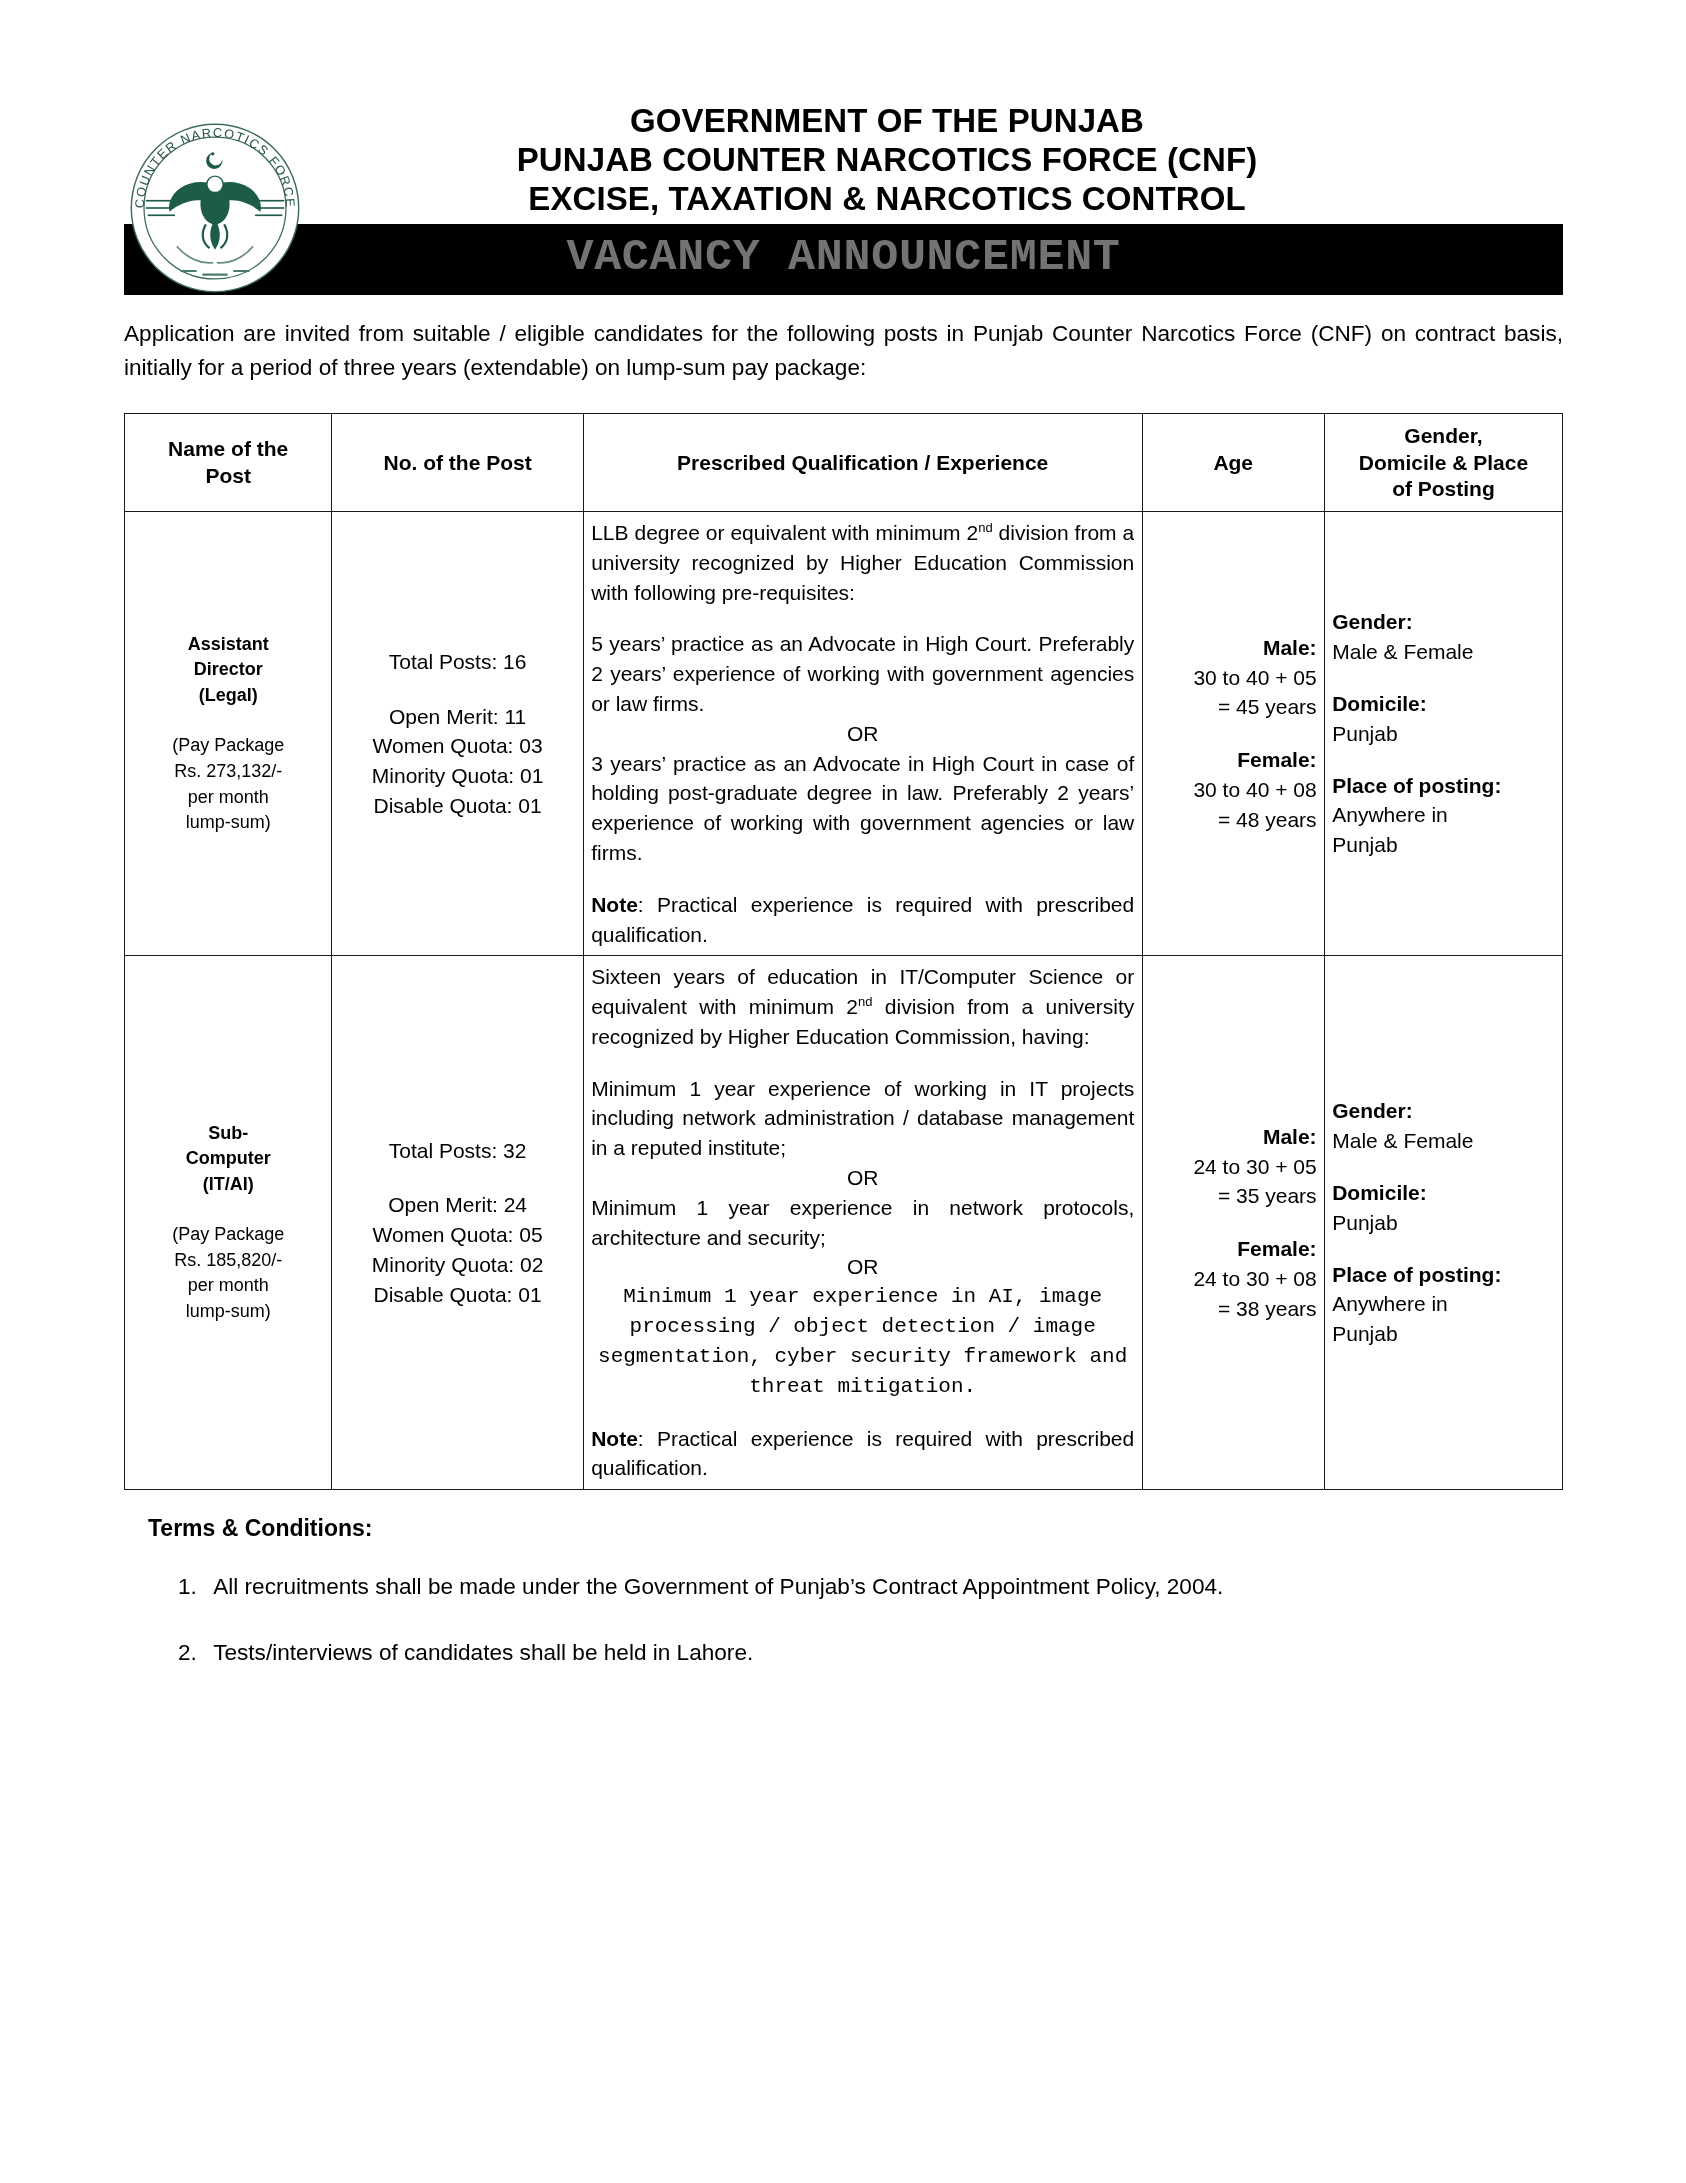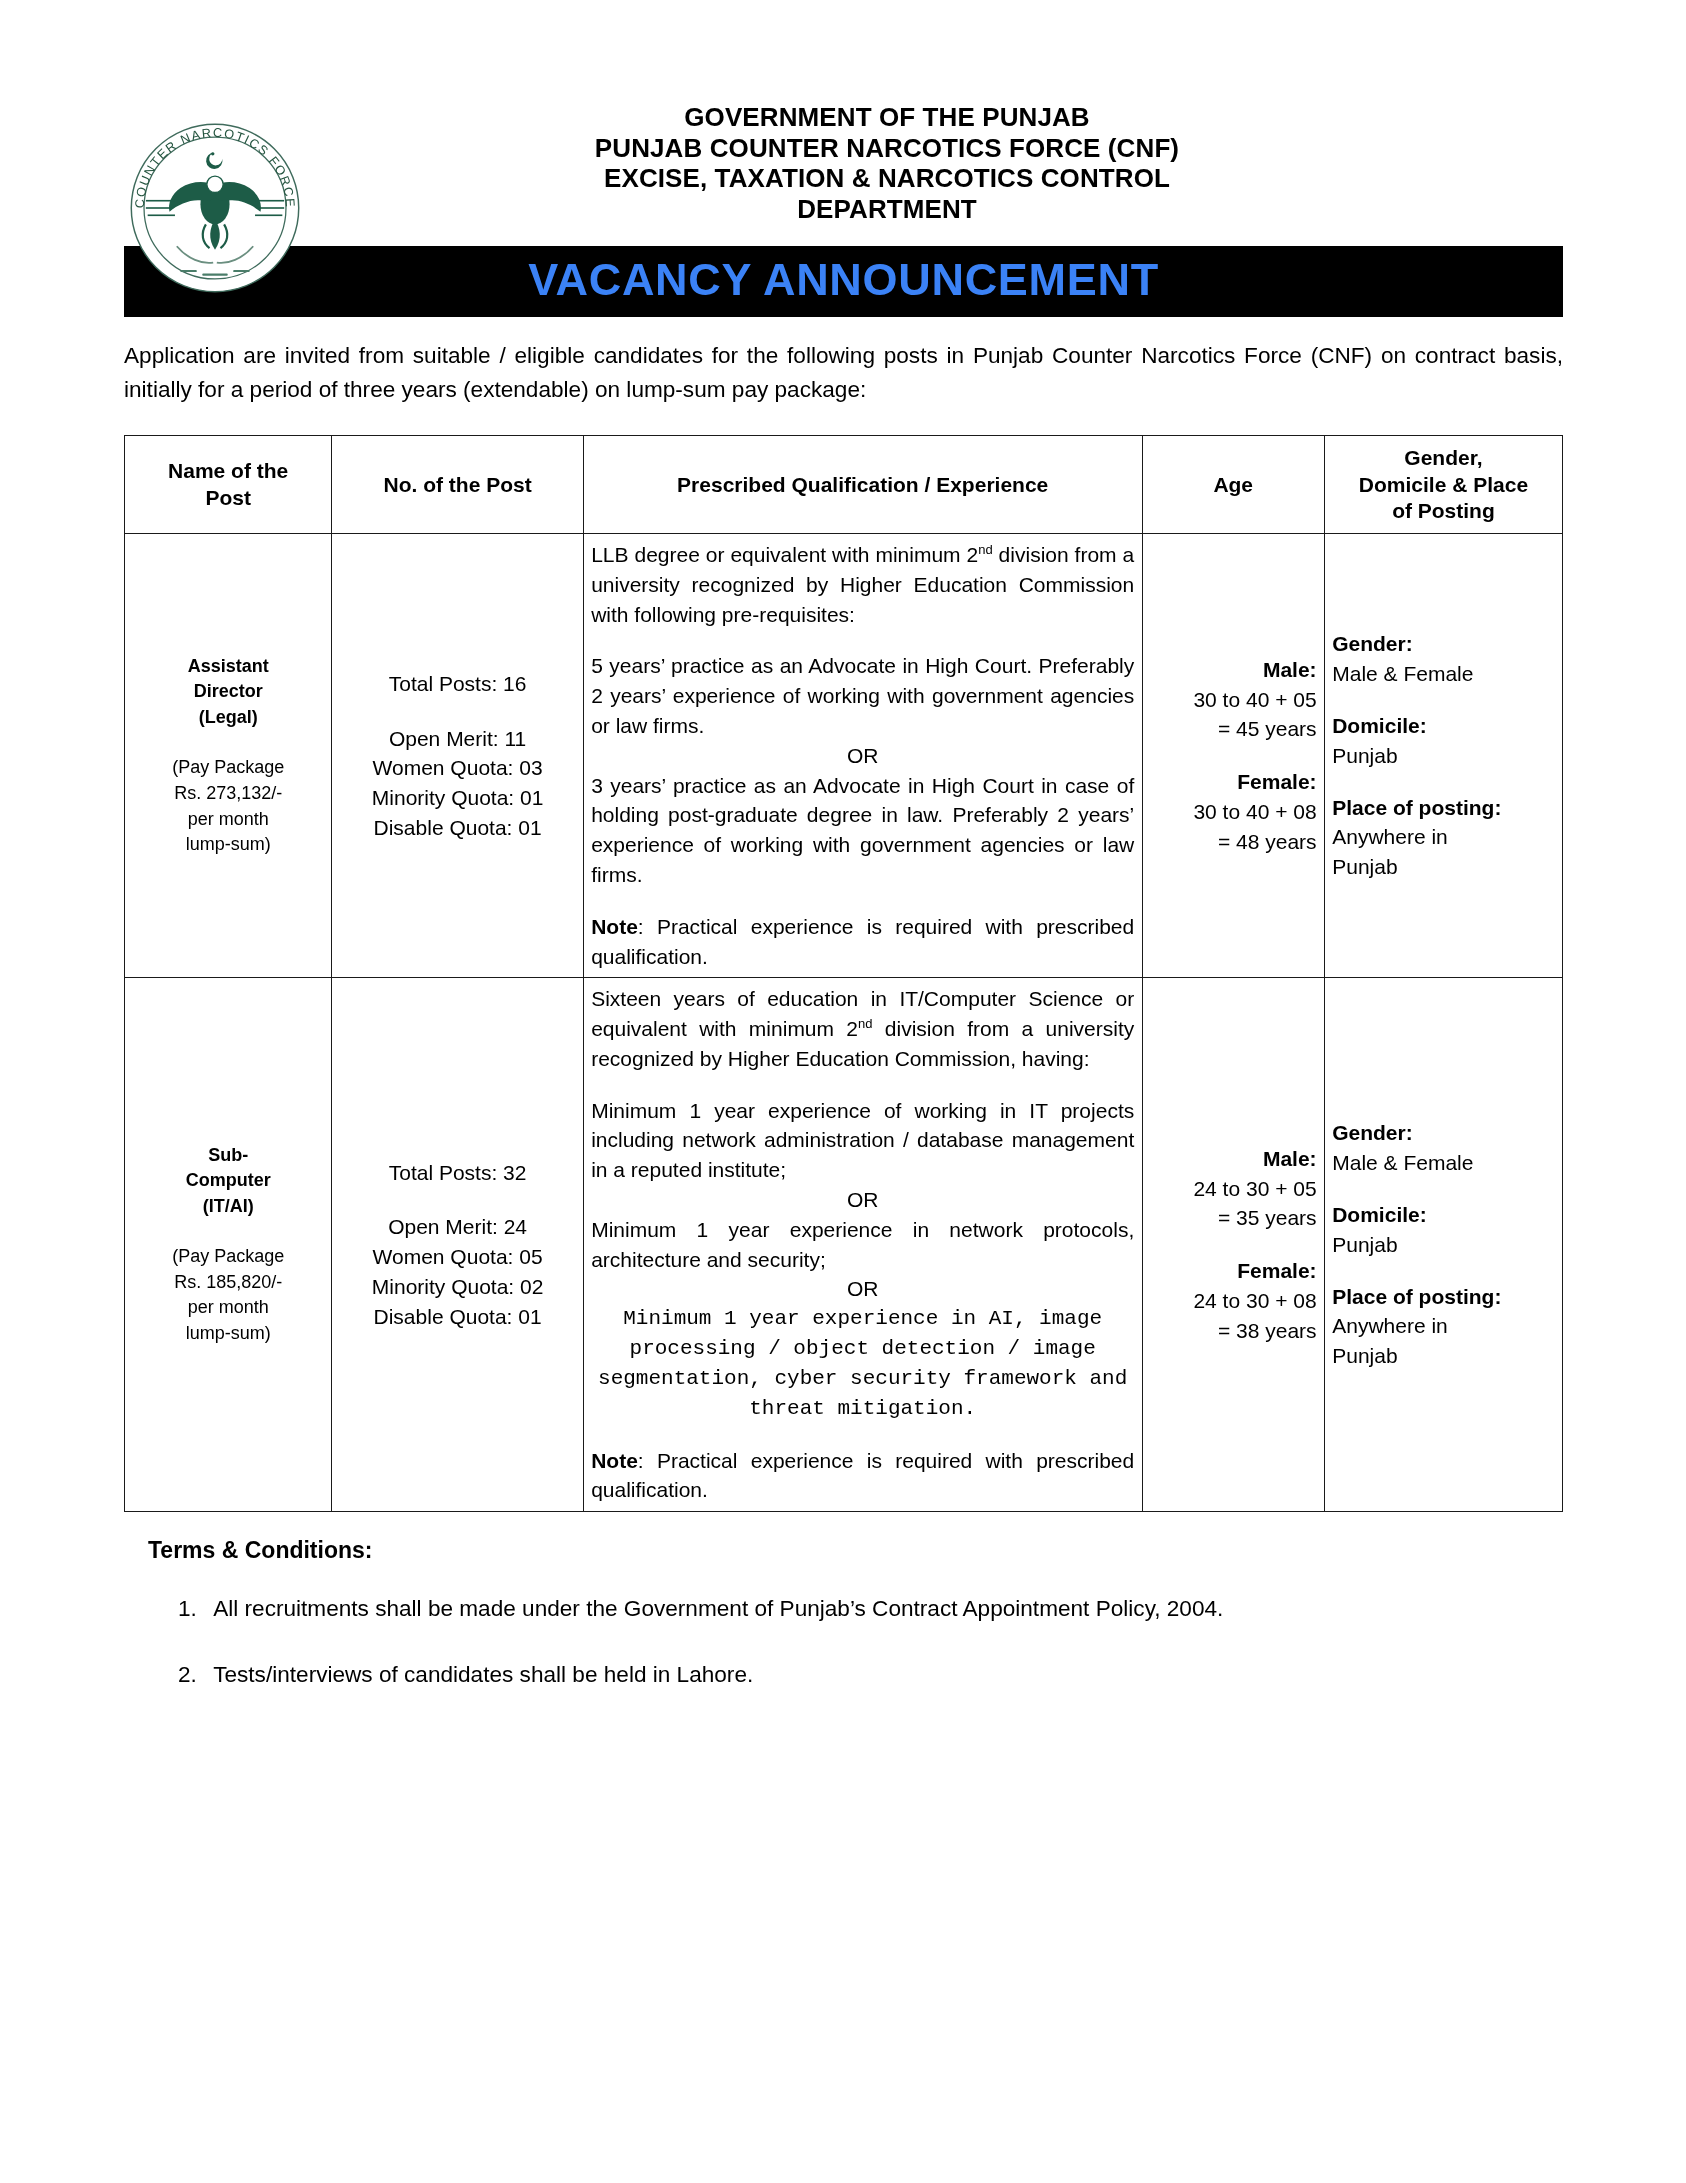--- a/index.html
+++ b/index.html
@@ -38,38 +38,39 @@
     align-items: flex-start;
     padding-top: 14.6px;
   }
   .seal svg { display:block; }
   .header-titles {
     flex: 1 1 auto;
     text-align: center;
     padding-right: 124px;
   }
   .header-titles .line {
-    font-size: 26px;
+    font-size: 33px;
     font-weight: bold;
     line-height: 1.18;
     letter-spacing: 0.1px;
     white-space: nowrap;
   }
 
   
   .banner {
-    margin-top: 28px;
+    margin-top: 6px;
     background: #000000;
-    color: #3b82f6;
+    color: #737373;
     text-align: center;
     font-size: 45px;
     font-weight: bold;
     letter-spacing: 0.7px;
     padding: 8.7px 0 11.6px 0;
     line-height: 1.12;
+    font-family: Liberation Mono, monospace;
   }
 
   
   .intro {
     margin-top: 22px;
     font-size: 22.6px;
     line-height: 1.50;
     text-align: justify;
     text-justify: inter-word;
   }

